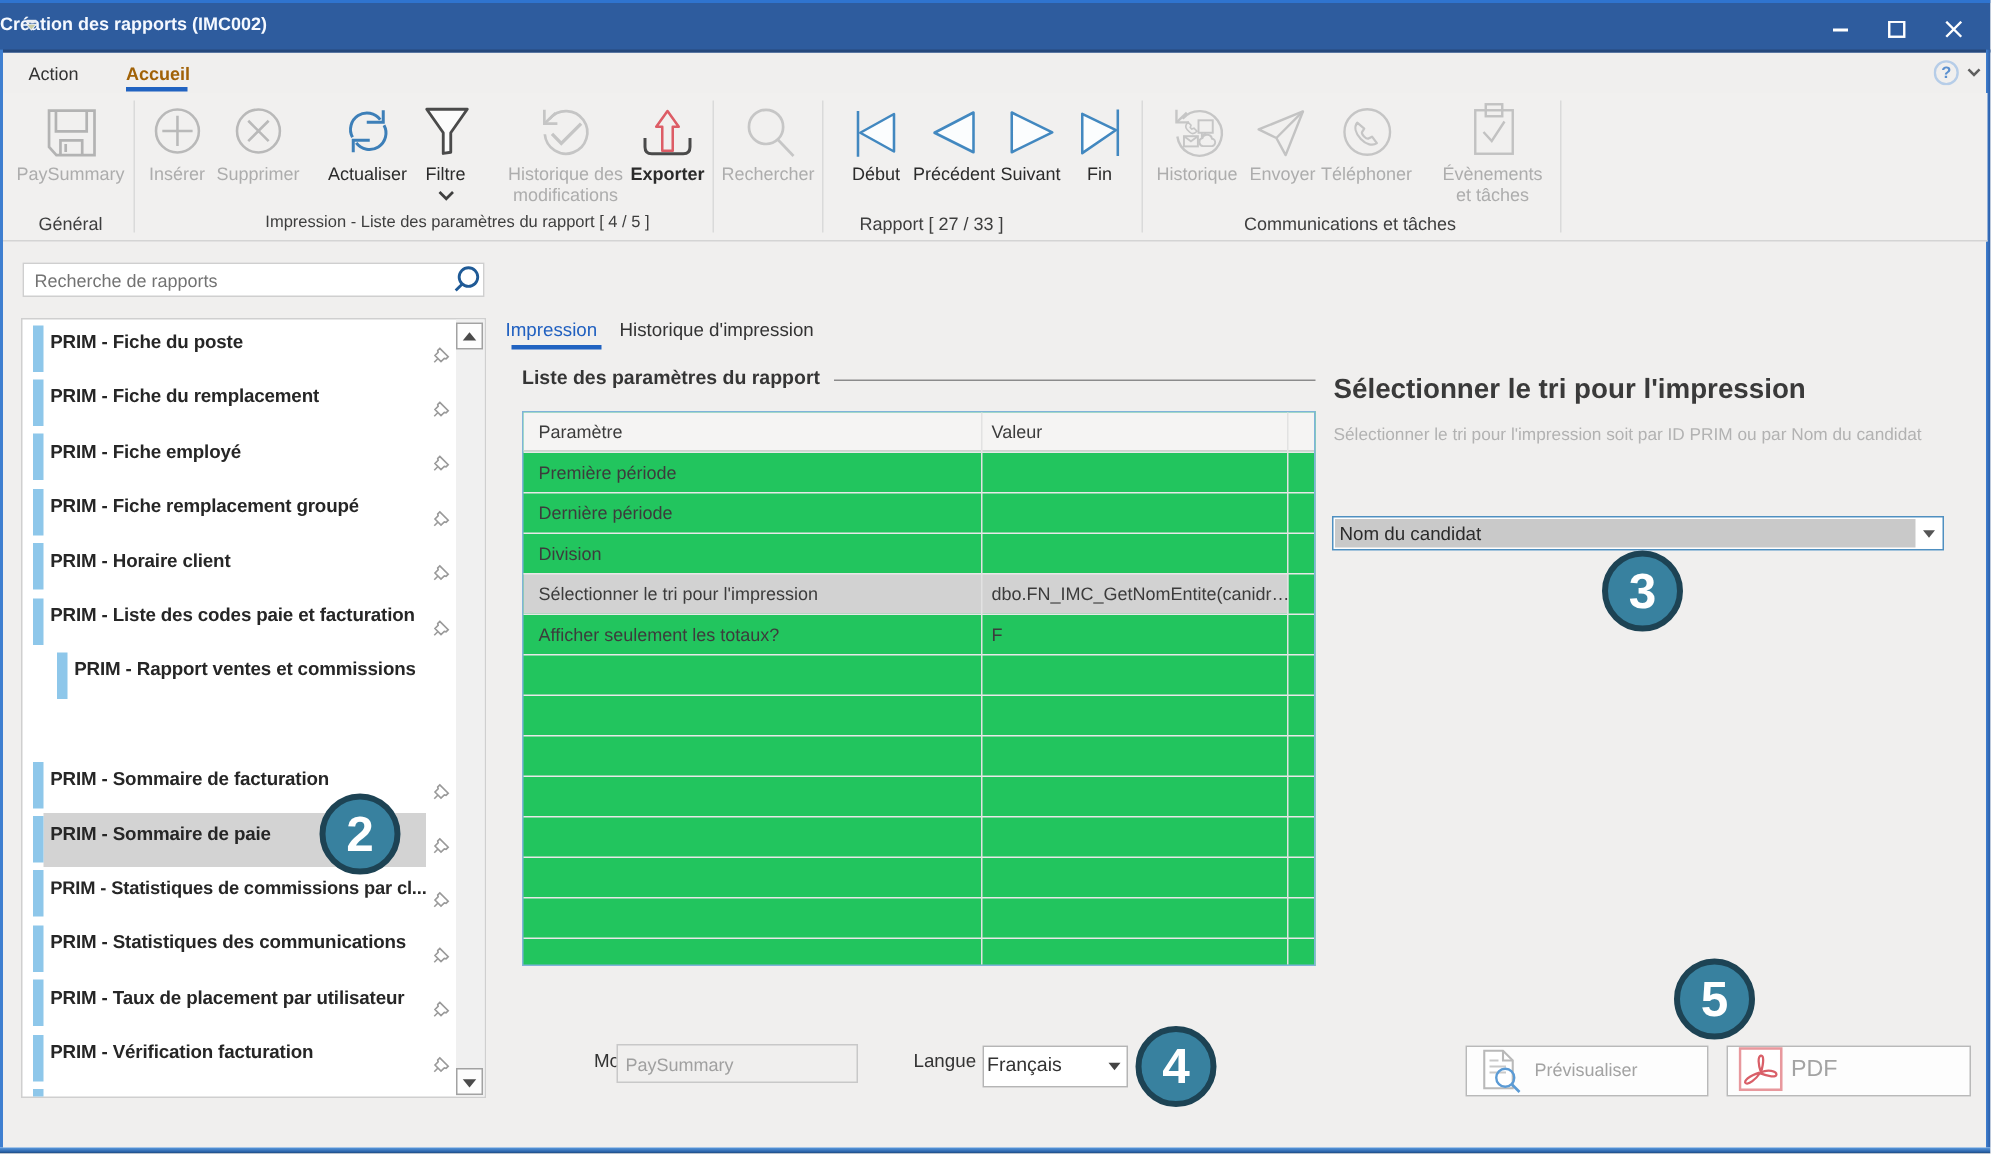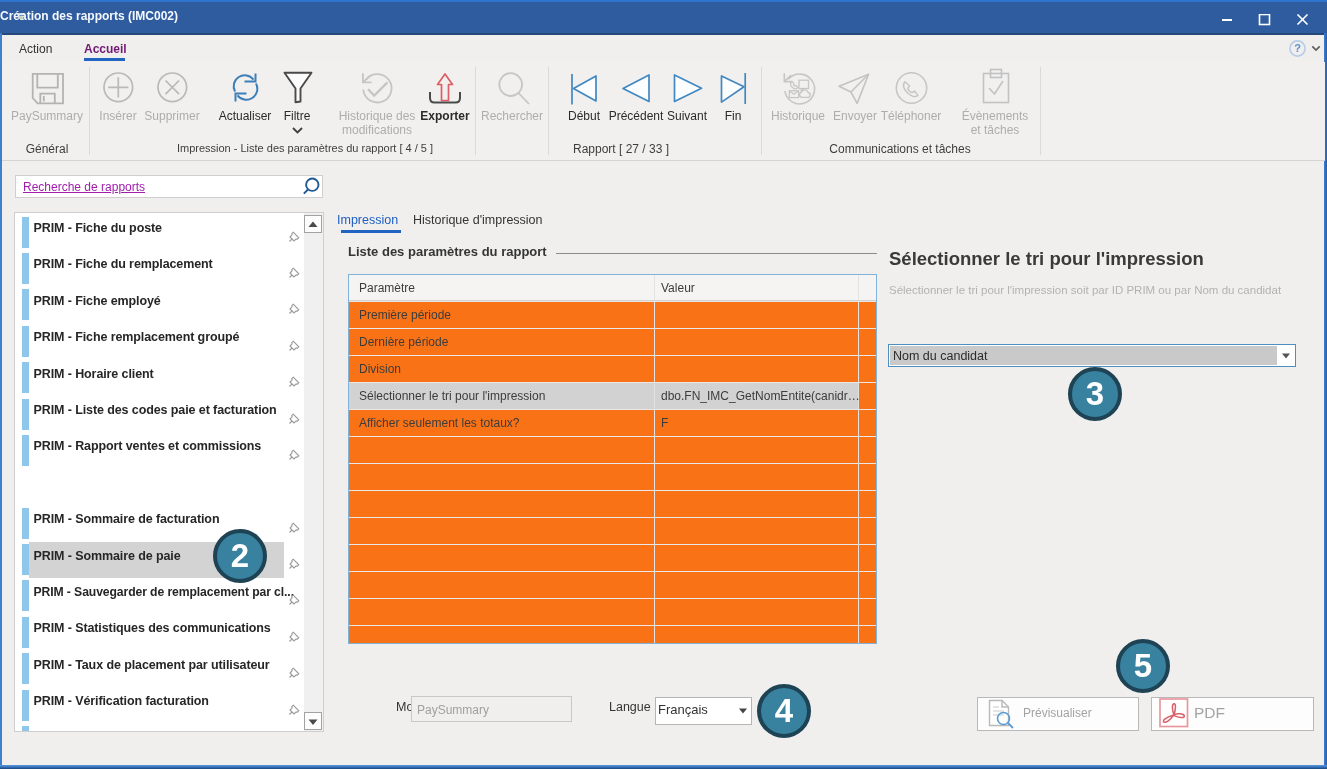--- a/index.html
+++ b/index.html
@@ -6,47 +6,47 @@
 body{width:1327px;height:769px;position:relative;overflow:hidden;background:#f0efee;font-family:"Liberation Sans",sans-serif;}
 .abs{position:absolute;}
 
 #titlebar{left:0;top:0;width:1327px;height:35px;background:#2e5c9e;border-top:2px solid #2f74cf;border-bottom:2px solid #26497c;box-sizing:border-box;}
 #titletext{left:0;top:9px;width:1240px;text-align:left;color:#f5f9ff;font-size:12px;font-weight:700;}
 #borderL{left:0;top:33px;width:2px;height:732px;background:#3f7fd0;}
 #borderR{right:0;top:33px;width:3px;height:732px;background:linear-gradient(90deg,#3f7fd0,#2a5ca6);}
 #borderB{left:0;top:765px;width:1327px;height:4px;background:linear-gradient(#5b9be0,#2a62a8 70%,#1c4474);}
 
 .tab{top:42px;font-size:12px;color:#333;}
-#tabAccueil{font-weight:700;color:#701a75;}
+#tabAccueil{font-weight:700;color:#a16207;}
 #accueilUnderline{left:84px;top:58px;width:41px;height:3px;background:#2163c1;}
 
 #ribbon{left:2px;top:62px;width:1323px;height:99px;background:#f1f0ef;border-bottom:1px solid #d4d4d4;box-sizing:border-box;}
 .vsep{top:67px;width:1px;height:88px;background:#dadada;}
 .rlbl{top:109px;font-size:12px;color:#2b2b2b;white-space:nowrap;transform:translateX(-50%);}
 .rlbl2{top:123px;font-size:12px;color:#adadad;white-space:nowrap;transform:translateX(-50%);}
 .dis{color:#adadad;}
 .gcap{top:142px;font-size:12px;color:#3e3e3e;white-space:nowrap;transform:translateX(-50%);}
 
 #search{left:15px;top:175px;width:308px;height:23px;background:#fff;border:1px solid #cfcfcf;box-sizing:border-box;}
-#searchtxt{left:23px;top:180px;font-size:12px;color:#a21caf;text-decoration:underline;}
+#searchtxt{left:23px;top:180px;font-size:12px;color:#737373;}
 #list{left:14px;top:212px;width:310px;height:520px;background:#fff;border:1px solid #cfcfcf;box-sizing:border-box;overflow:hidden;}
 .row{position:absolute;left:3px;width:308px;height:37px;}
 .bar{position:absolute;left:4px;top:3px;width:6.5px;height:31px;background:#8ec7ea;}
 .rtxt{position:absolute;left:15.5px;top:7.5px;font-size:12.5px;letter-spacing:-0.1px;font-weight:700;color:#262626;white-space:nowrap;max-width:268px;overflow:hidden;}
 .sel{position:absolute;left:10.5px;top:1px;width:255px;height:36px;background:#d3d3d3;}
 .pin{position:absolute;left:270px;top:16px;}
 
 .sbtn{width:18px;height:18px;background:#fdfdfd;border:1px solid #a2a2a2;box-sizing:border-box;}
 
 .ctab{top:213px;font-size:12.5px;}
 
 #grplbl{left:348px;top:244px;font-size:13px;font-weight:700;color:#353535;}
 #grpline{left:556px;top:253px;width:321px;height:1px;background:#8b8b8b;}
 
-#tbl{left:348px;top:274px;width:529px;height:370px;background:#f97316;border:1px solid #7fb3d9;box-sizing:border-box;}
+#tbl{left:348px;top:274px;width:529px;height:370px;background:#22c55e;border:1px solid #7fb3d9;box-sizing:border-box;}
 .hline{position:absolute;left:0;width:527px;height:1px;background:#e8e8e8;}
 .vline{position:absolute;top:0;width:1px;height:368px;background:#e2e2e2;}
 #thead{position:absolute;left:0;top:0;width:527px;height:26px;background:#f5f4f3;border-bottom:1px solid #d0d0d0;box-sizing:border-box;}
 .cell{position:absolute;font-size:12px;color:#3c3c3c;white-space:nowrap;}
 #hilite{position:absolute;left:0;top:107px;width:510px;height:27px;background:#d2d2d2;}
 
 #rphead{left:889px;top:248px;font-size:18.5px;font-weight:700;color:#3a3a3a;}
 #rpsub{left:889px;top:284px;font-size:11.5px;color:#b2b2b2;}
 #combo{left:888px;top:344px;width:408px;height:23px;background:#fff;border:1px solid #4f8fc0;box-sizing:border-box;}
 #combosel{position:absolute;left:1px;top:1px;width:387px;height:19px;background:#c9c9c9;}
@@ -263,21 +263,21 @@
     <div class="row" style="top: 182.5px;">
       <div class="bar"></div>
       <div class="rtxt">PRIM - Liste des codes paie et facturation</div>
       <svg class="pin" width="13" height="13" viewBox="0 0 13 13">
         <g stroke="#9a9a9a" fill="none" stroke-width="1.1">
           <path d="M5.2 2.2 L10.8 7.8 L9.4 9.2 L8.2 8.9 L6 11 L2 7 L4.1 4.8 L3.8 3.6 Z"></path>
           <path d="M4 9 L1.5 11.5"></path>
         </g>
       </svg>
     </div>
-    <div class="row" style="top: 218.88px;">
+    <div class="row" style="top: 218.88px; margin-left: 16px;">
       <div class="bar"></div>
       <div class="rtxt">PRIM - Rapport ventes et commissions</div>
       <svg class="pin" width="13" height="13" viewBox="0 0 13 13">
         <g stroke="#9a9a9a" fill="none" stroke-width="1.1">
           <path d="M5.2 2.2 L10.8 7.8 L9.4 9.2 L8.2 8.9 L6 11 L2 7 L4.1 4.8 L3.8 3.6 Z"></path>
           <path d="M4 9 L1.5 11.5"></path>
         </g>
       </svg>
     </div>
     <div class="row" style="top: 291.64px;">
@@ -296,21 +296,21 @@
       <div class="rtxt">PRIM - Sommaire de paie</div>
       <svg class="pin" width="13" height="13" viewBox="0 0 13 13">
         <g stroke="#9a9a9a" fill="none" stroke-width="1.1">
           <path d="M5.2 2.2 L10.8 7.8 L9.4 9.2 L8.2 8.9 L6 11 L2 7 L4.1 4.8 L3.8 3.6 Z"></path>
           <path d="M4 9 L1.5 11.5"></path>
         </g>
       </svg>
     </div>
     <div class="row" style="top: 364.4px;">
       <div class="bar"></div>
-      <div class="rtxt" style="font-size:12.2px">PRIM - Sauvegarder de remplacement par cl...</div>
+      <div class="rtxt" style="font-size:12.2px">PRIM - Statistiques de commissions par cl...</div>
       <svg class="pin" width="13" height="13" viewBox="0 0 13 13">
         <g stroke="#9a9a9a" fill="none" stroke-width="1.1">
           <path d="M5.2 2.2 L10.8 7.8 L9.4 9.2 L8.2 8.9 L6 11 L2 7 L4.1 4.8 L3.8 3.6 Z"></path>
           <path d="M4 9 L1.5 11.5"></path>
         </g>
       </svg>
     </div>
     <div class="row" style="top: 400.78px;">
       <div class="bar"></div>
       <div class="rtxt">PRIM - Statistiques des communications</div>

